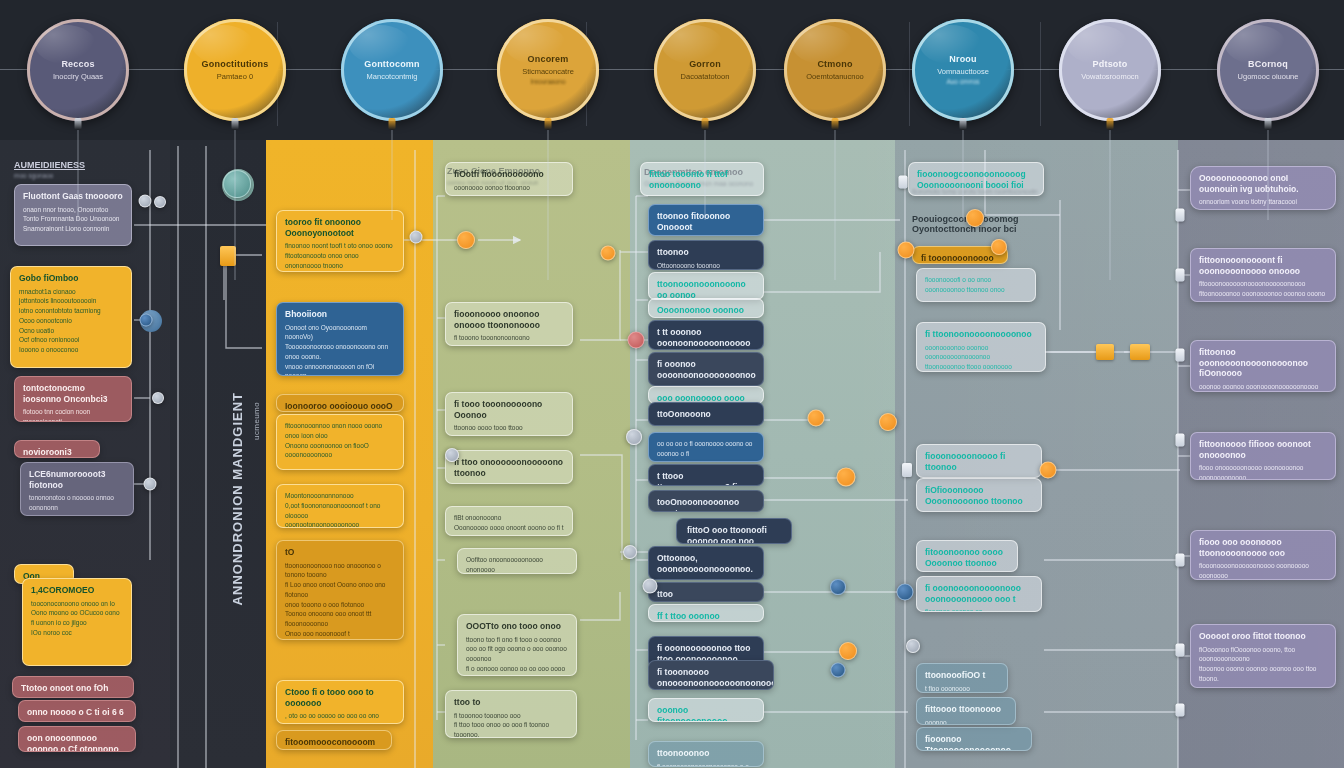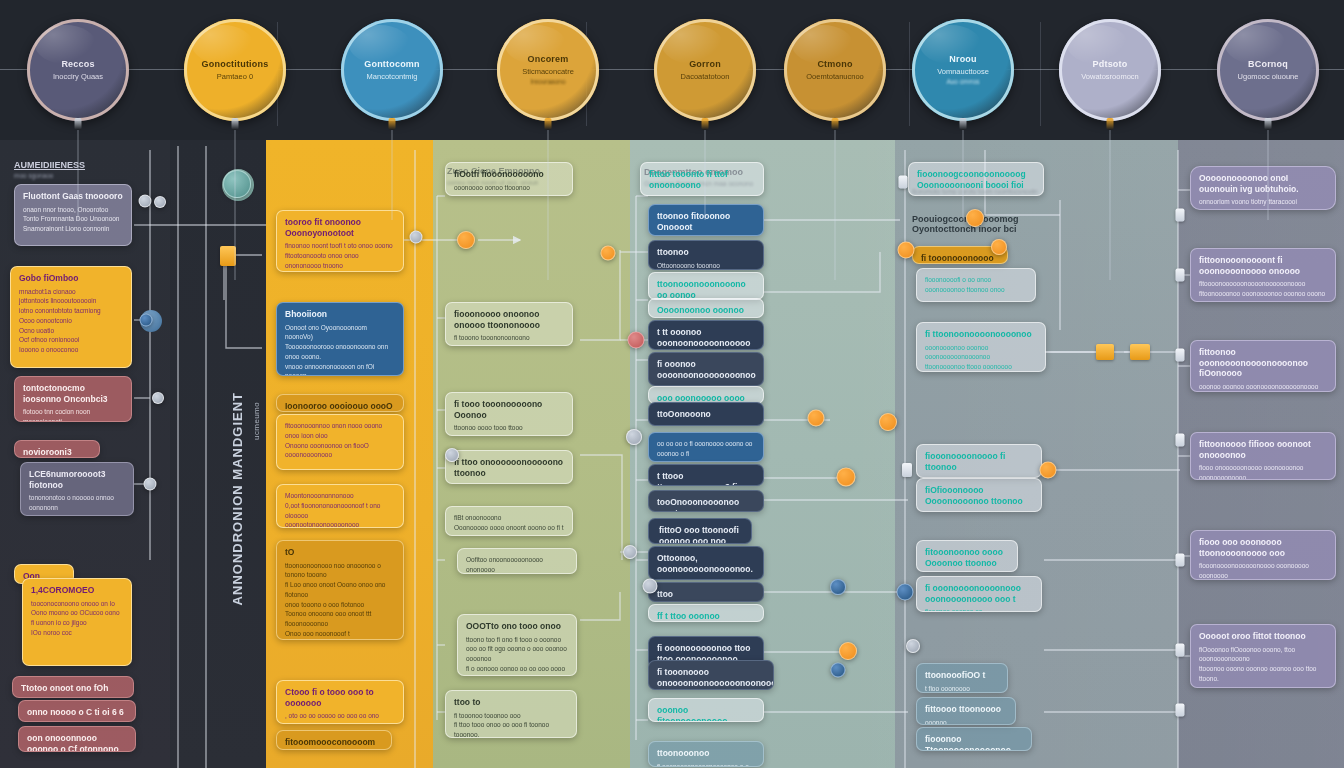--- a/index.html
+++ b/index.html
@@ -112,21 +112,21 @@
     filter: blur(0.6px); margin-bottom: 3px;
   }
   .card .l {
     font-size: 6.5px; line-height: 1.5;
     filter: blur(0.75px); opacity: .92;
   }
 
   
   .c-lav   { background: rgba(167,163,195,0.62); border: 1px solid rgba(214,212,232,0.55); color:#efeef6; }
   .c-lav2  { background: rgba(150,146,180,0.55); border: 1px solid rgba(206,204,226,0.45); color:#eceaf4; }
-  .c-amber { background: #f1b32b; border: 1px solid rgba(255,236,185,0.75); color:#701a75; }
+  .c-amber { background: #f1b32b; border: 1px solid rgba(255,236,185,0.75); color:#14532d; }
   .c-amber-d{background: #d99a1f; border: 1px solid rgba(255,236,185,0.55); color:#4a3606; }
   .c-red   { background: rgba(200,108,112,0.72); border: 1px solid rgba(240,180,180,0.45); color:#fbeeee; }
   .c-blue  { background: #2f6394; border: 1px solid rgba(180,210,240,0.55); color:#eaf2fb; }
   .c-navy  { background: #2e3d55; border: 1px solid rgba(150,175,210,0.40); color:#e6ecf5; }
   .c-navy2 { background: #3a475c; border: 1px solid rgba(150,175,210,0.32); color:#e6ecf5; }
   .c-ghost { background: rgba(236,240,246,0.46); border: 1px solid rgba(255,255,255,0.58); color:#14b8a6; }
   .c-ghost-g{background: rgba(232,238,226,0.40); border: 1px solid rgba(255,255,255,0.55); color:#2f3a2c; }
   .c-teal  { background: rgba(112,150,168,0.62); border: 1px solid rgba(200,225,238,0.48); color:#eef6fa;margin-top:13px; }
   .c-purple{ background: rgba(150,140,186,0.66); border: 1px solid rgba(220,214,240,0.55); color:#f2f0fa; }
 
@@ -465,21 +465,21 @@
       <div class="card c-blue" style="left: 648px; top: 432px; width: 116px; height: 30px;">
         <div class="l">oo oo oo  o fi ooonoooo  ooono oo ooonoo o fi</div>
         <div class="l">ooono ooo  oooo ooo  ooono   ooo  oooonoooonoo</div>
       </div>
       <div class="card c-navy" style="left: 648px; top: 464px; width: 116px; height: 22px;">
         <div class="h">t ttooo  ttoonoonooonoo3 fi uotoo  I ooonoooo</div>
       </div>
       <div class="card c-navy2" style="left: 648px; top: 490px; width: 116px; height: 22px;">
         <div class="h">tooOnooonoooonoo ooo  to</div>
       </div>
-      <div class="card c-navy" style="left: 648px; top: 518px; width: 104px; height: 26px; padding-left: 10px;">
+      <div class="card c-navy" style="left: 676px; top: 518px; width: 116px; height: 26px; padding-left: 10px;">
         <div class="h">fittoO ooo  ttoonoofi ooonoo ooo noo</div>
       </div>
       <div class="card c-navy" style="left: 648px; top: 546px; width: 116px; height: 34px;">
         <div class="h">Ottoonoo, ooonoooooonoooonoo.</div>
         <div class="l">ooonoo  ttoo t tOO  ooo t  ooo  oo oooo ooono</div>
       </div>
       <div class="card c-navy2" style="left: 648px; top: 582px; width: 116px; height: 20px;">
         <div class="h">ttoo      Ttoonooonoooonoono</div>
       </div>
       <div class="card c-ghost" style="left: 648px; top: 604px; width: 116px; height: 18px;">

